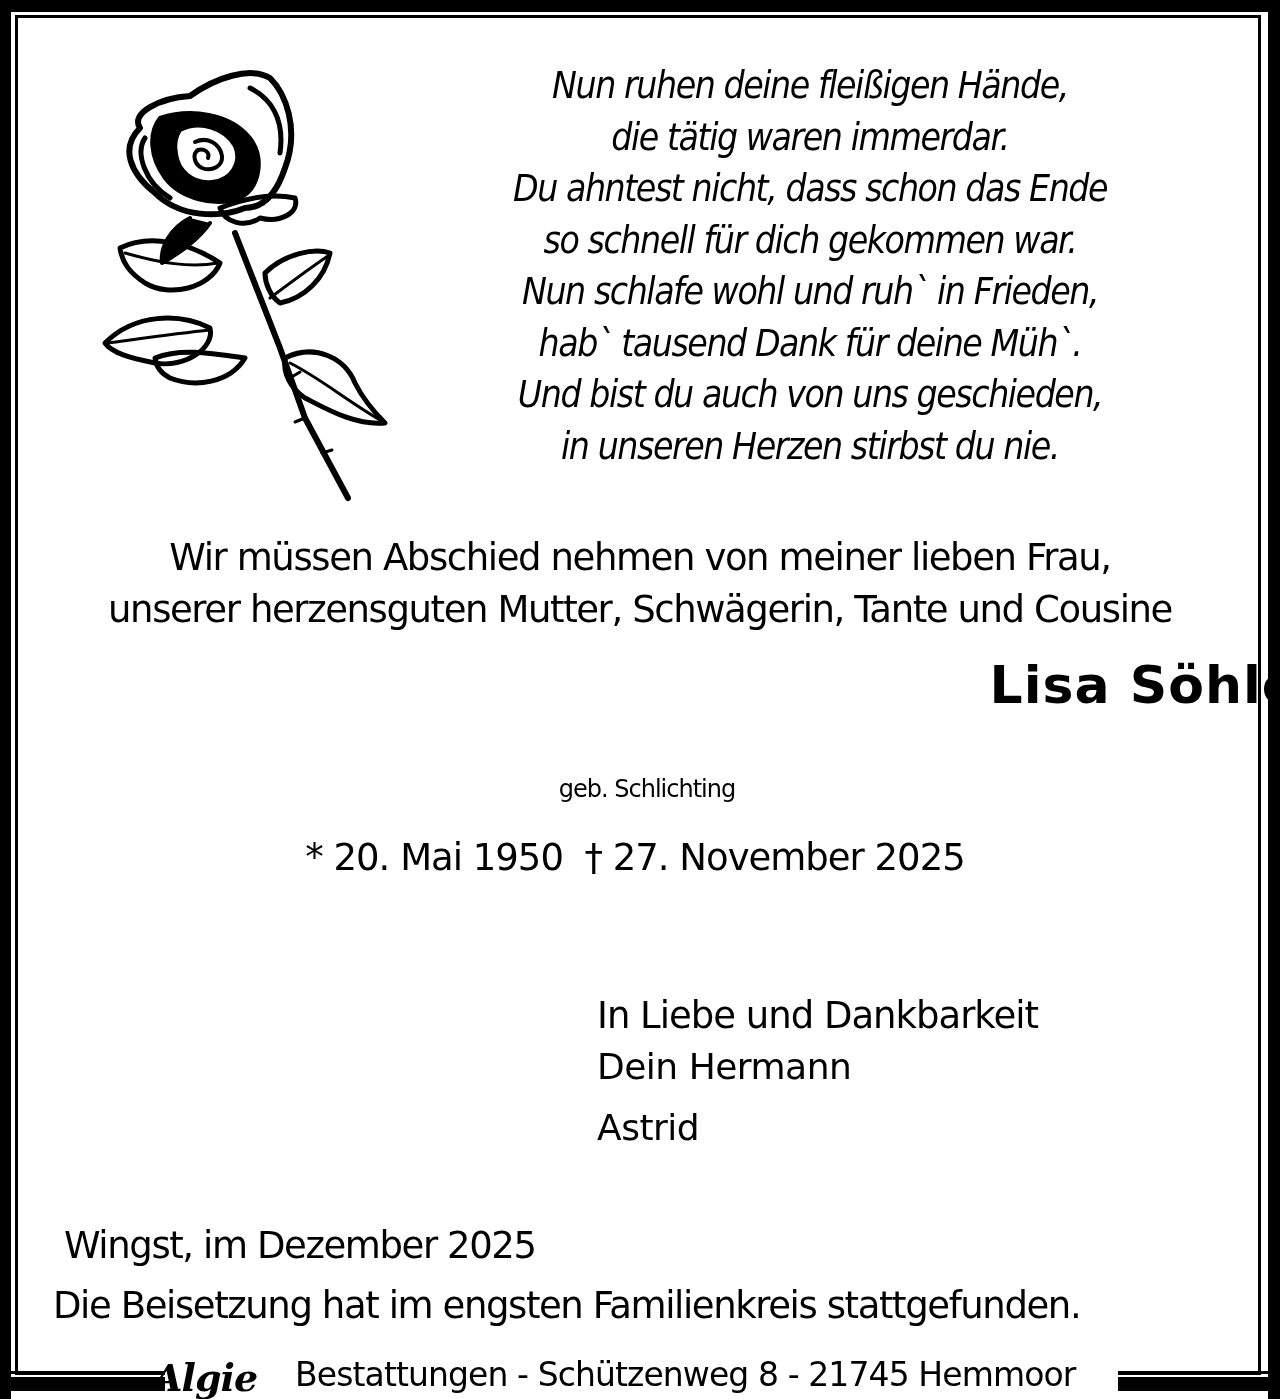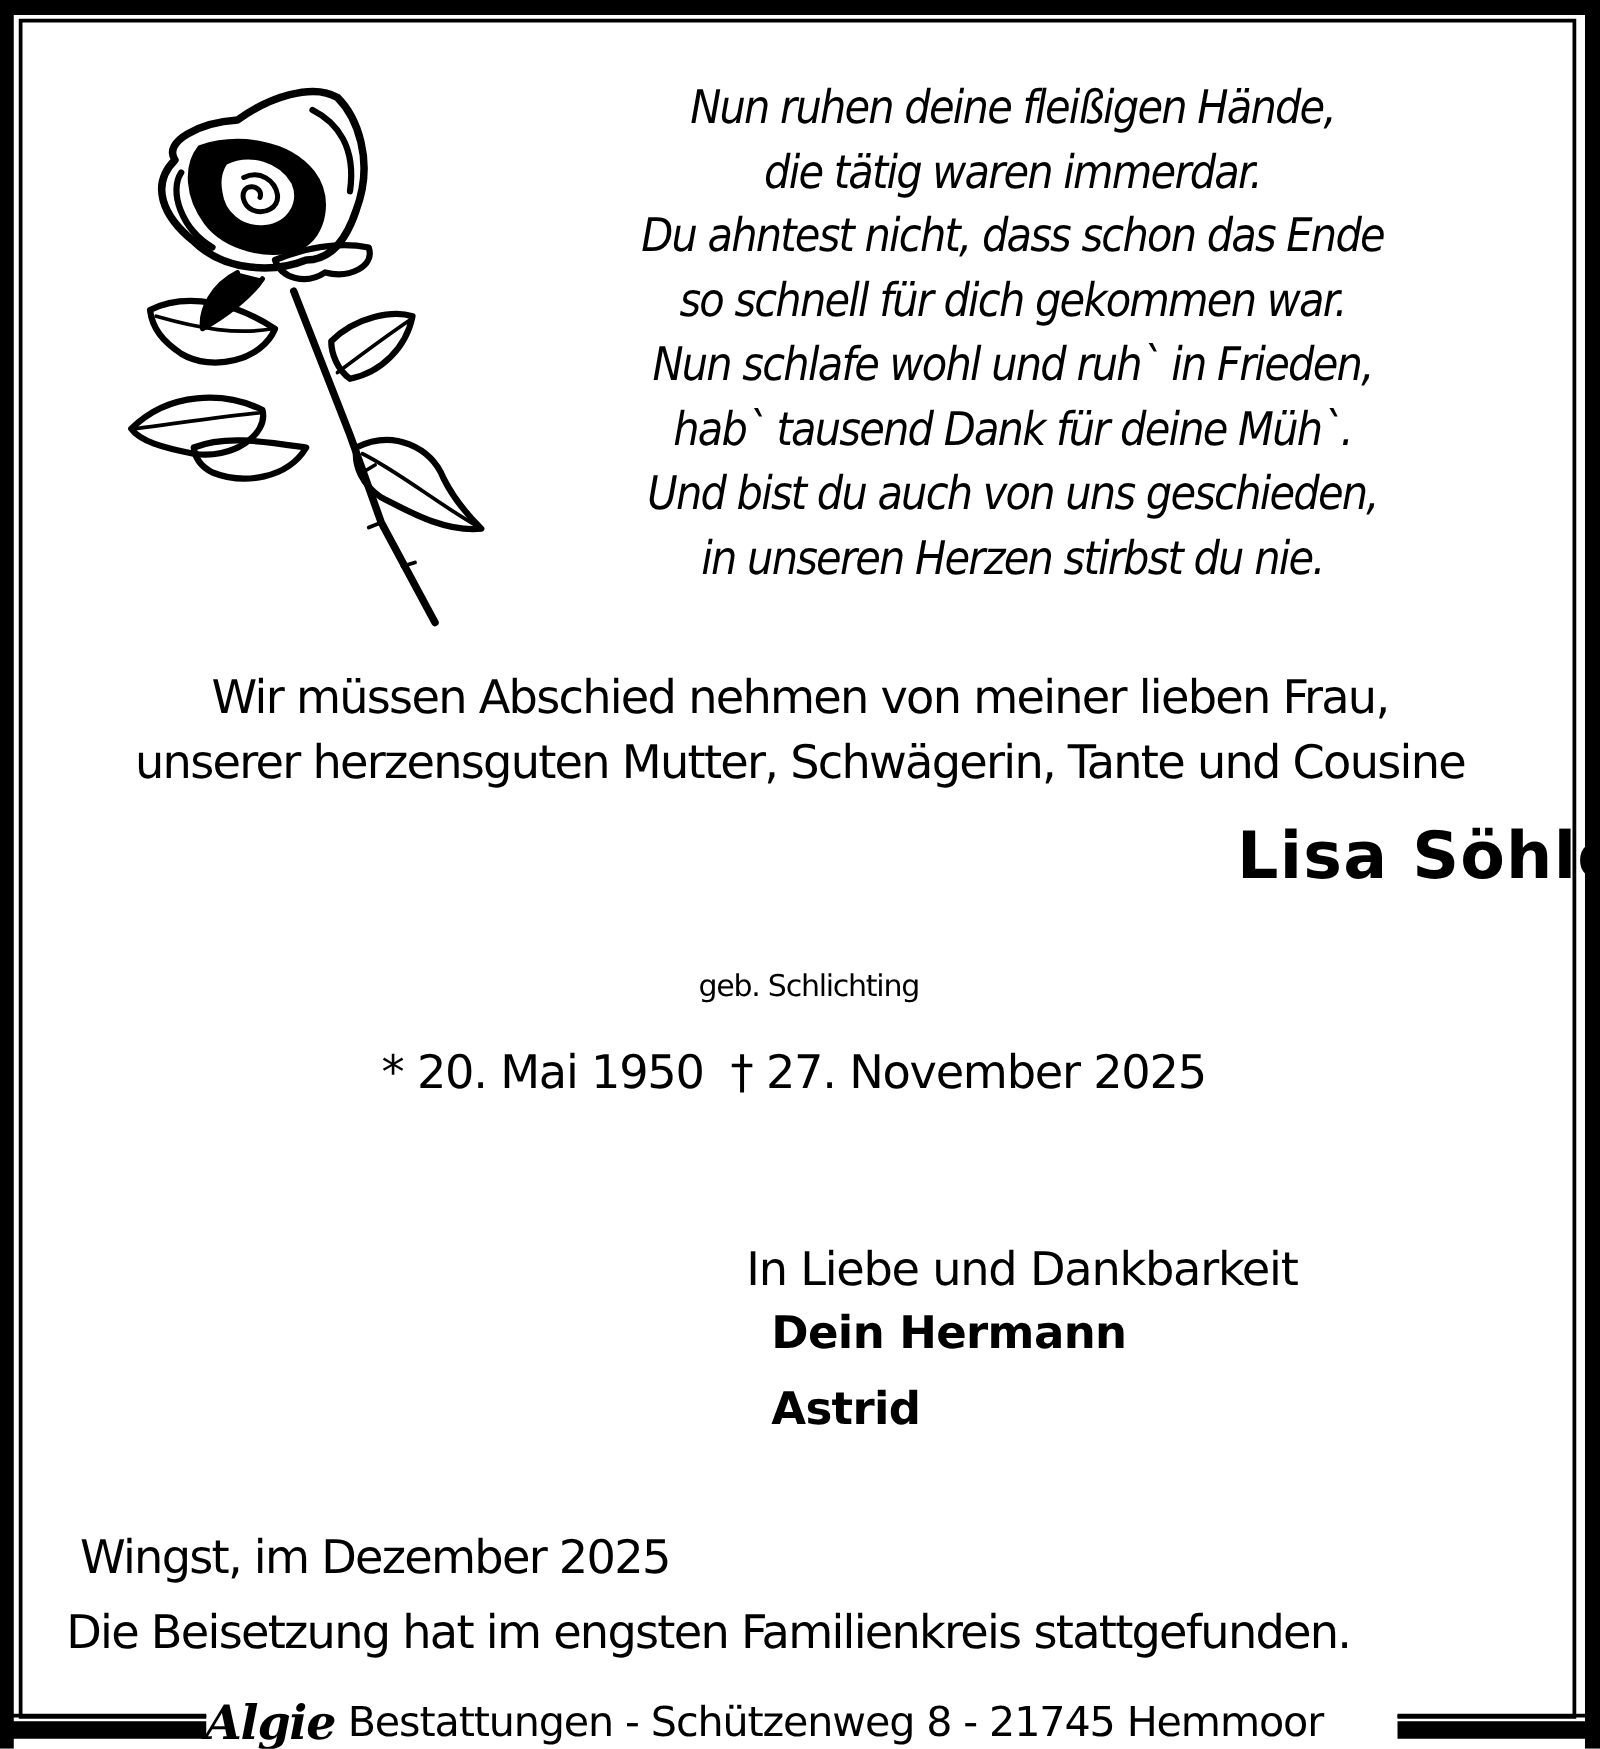--- a/index.html
+++ b/index.html
@@ -56,37 +56,37 @@
     font-size: 37px; font-family: "DejaVu Sans", sans-serif; letter-spacing: -1px;
     white-space: pre;
   }
 
   .closing {
     position: absolute; left: 597px; top: 958px;
     font-size: 37px; font-family: "DejaVu Sans", sans-serif; letter-spacing: -1px; margin-top: 36px;
   }
   .family { position: absolute; left: 597px; top: 1036px; }
   .family div {
-    font-size: 36px; font-weight: bold; line-height: 61px;
-    font-family: "DejaVu Sans", sans-serif; letter-spacing: -0.5px; margin-left: 20px;
+    font-size: 36px; font-weight: normal; line-height: 61px;
+    font-family: "DejaVu Sans", sans-serif; letter-spacing: -0.5px;
   }
 
   .place {
     position: absolute; left: 64px; top: 1224px;
     font-size: 37px; font-family: "DejaVu Sans", sans-serif; letter-spacing: -1.4px;
   }
   .burial {
     position: absolute; left: 53px; top: 1284px;
     font-size: 37px; font-family: "DejaVu Sans", sans-serif; letter-spacing: -1.4px;
     white-space: nowrap;
   }
 
   .footer {
-    position: absolute; left: 164px; top: 1355px; height: 44px;
-    display: flex; align-items: center; white-space: nowrap;
+    position: absolute; left: 153px; top: 1355px; height: 44px;
+    display: flex; align-items: flex-start; white-space: nowrap; gap: 28px;
   }
   .footer .logo {
     font-family: "DejaVu Serif", serif; font-style: italic; font-weight: bold;
     font-size: 38px; margin-right: 10px; letter-spacing: -1px;
   }
   .footer .addr {
     font-size: 33px; font-family: "DejaVu Sans", sans-serif; letter-spacing: -0.9px;
   }
 </style>
 </head>

